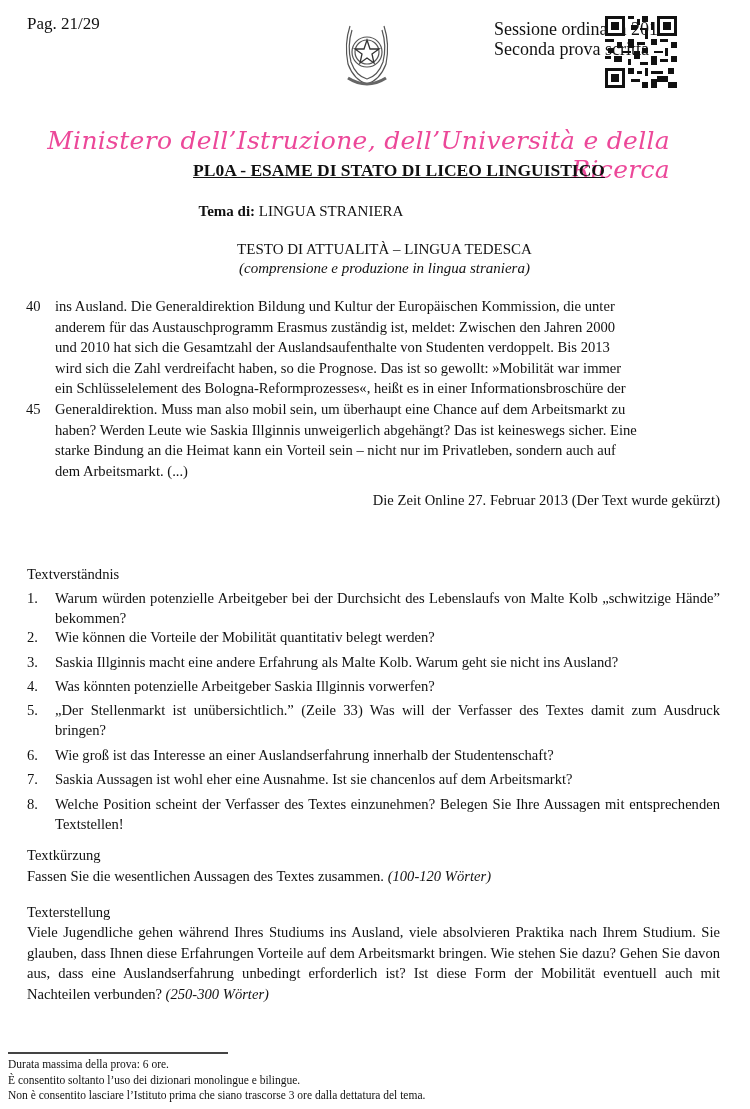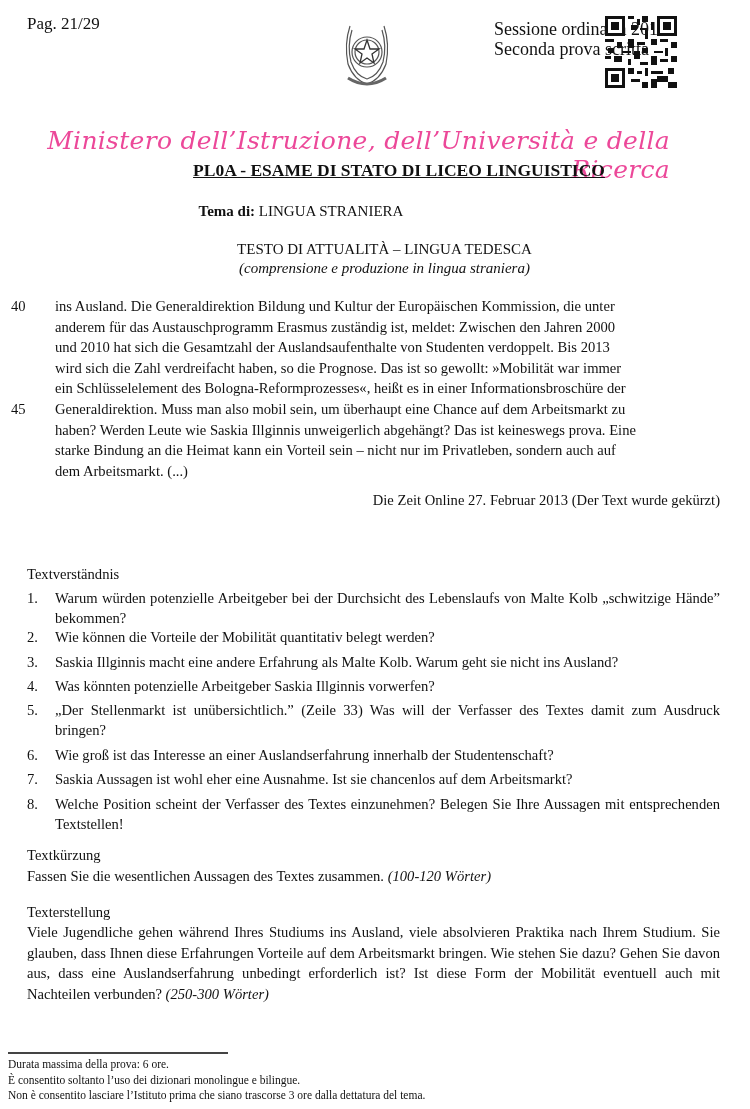--- a/index.html
+++ b/index.html
@@ -23,21 +23,21 @@
     .exam-title {
       left: 0; width: 750px; top: 160px; text-align: center;
       font-size: 17.5px; font-weight: bold; text-decoration: underline; margin-left: 24px;
     }
     .tema { left: 0; width: 602px; top: 203px; text-align: center; font-size: 15px; }
     .tema b { font-weight: bold; }
     .testo { left: 0; width: 750px; top: 240px; text-align: center; font-size: 15px; line-height: 19px; padding-left: 19px; }
     .testo .sub { font-style: italic; text-align: center; }
     .passage { left: 0; top: 298px; width: 750px; }
     .pline { position: absolute; left: 55px; font-size: 14.6px; white-space: nowrap; }
-    .lnum { position: absolute; left: 11px; font-size: 14.6px; }
+    .lnum { position: absolute; left: 26px; font-size: 14.6px; }
     .source { right: 30px; top: 490px; text-align: right; font-size: 14.6px; line-height: 20px; }
     .source .url { font-size: 13px; }
     .section-h { font-weight: normal; font-size: 14.6px; }
     .q { position: absolute; left: 27px; width: 693px; font-size: 14.6px; line-height: 20px; }
     .q .n { position: absolute; left: 0; top: 0; }
     .q .t { display: block; margin-left: 28px; text-align: justify; text-align-last: left; }
     .plain { left: 27px; width: 693px; font-size: 14.6px; line-height: 20px; text-align: justify; }
     .plain i { font-style: italic; }
     .footer-rule { left: 8px; top: 1052px; width: 220px; height: 1.5px; background: #444; }
     .footer { left: 8px; top: 1057px; font-size: 11.5px; line-height: 15.5px; }
@@ -130,21 +130,21 @@
 
 <div class="abs passage">
   <span class="lnum" style="top:0px">40</span>
   <span class="lnum" style="top:103px">45</span>
   <span class="pline" style="top:0px">ins Ausland. Die Generaldirektion Bildung und Kultur der Europäischen Kommission, die unter</span>
   <span class="pline" style="top:20.6px">anderem für das Austauschprogramm Erasmus zuständig ist, meldet: Zwischen den Jahren 2000</span>
   <span class="pline" style="top:41.2px">und 2010 hat sich die Gesamtzahl der Auslandsaufenthalte von Studenten verdoppelt. Bis 2013</span>
   <span class="pline" style="top:61.8px">wird sich die Zahl verdreifacht haben, so die Prognose. Das ist so gewollt: »Mobilität war immer</span>
   <span class="pline" style="top:82.4px">ein Schlüsselelement des Bologna-Reformprozesses«, heißt es in einer Informationsbroschüre der</span>
   <span class="pline" style="top:103px">Generaldirektion. Muss man also mobil sein, um überhaupt eine Chance auf dem Arbeitsmarkt zu</span>
-  <span class="pline" style="top:123.6px">haben? Werden Leute wie Saskia Illginnis unweigerlich abgehängt? Das ist keineswegs prova. Eine</span>
+  <span class="pline" style="top:123.6px">haben? Werden Leute wie Saskia Illginnis unweigerlich abgehängt? Das ist keineswegs sicher. Eine</span>
   <span class="pline" style="top:144.2px">starke Bindung an die Heimat kann ein Vorteil sein – nicht nur im Privatleben, sondern auch auf</span>
   <span class="pline" style="top:164.8px">dem Arbeitsmarkt. (...)</span>
 </div>
 
 <div class="abs source">
   <div>Die Zeit Online 27. Februar 2013 (Der Text wurde gekürzt)</div>
 </div>
 
 <div class="abs section-h" style="left:27px; top:566px;">Textverständnis</div>
 

